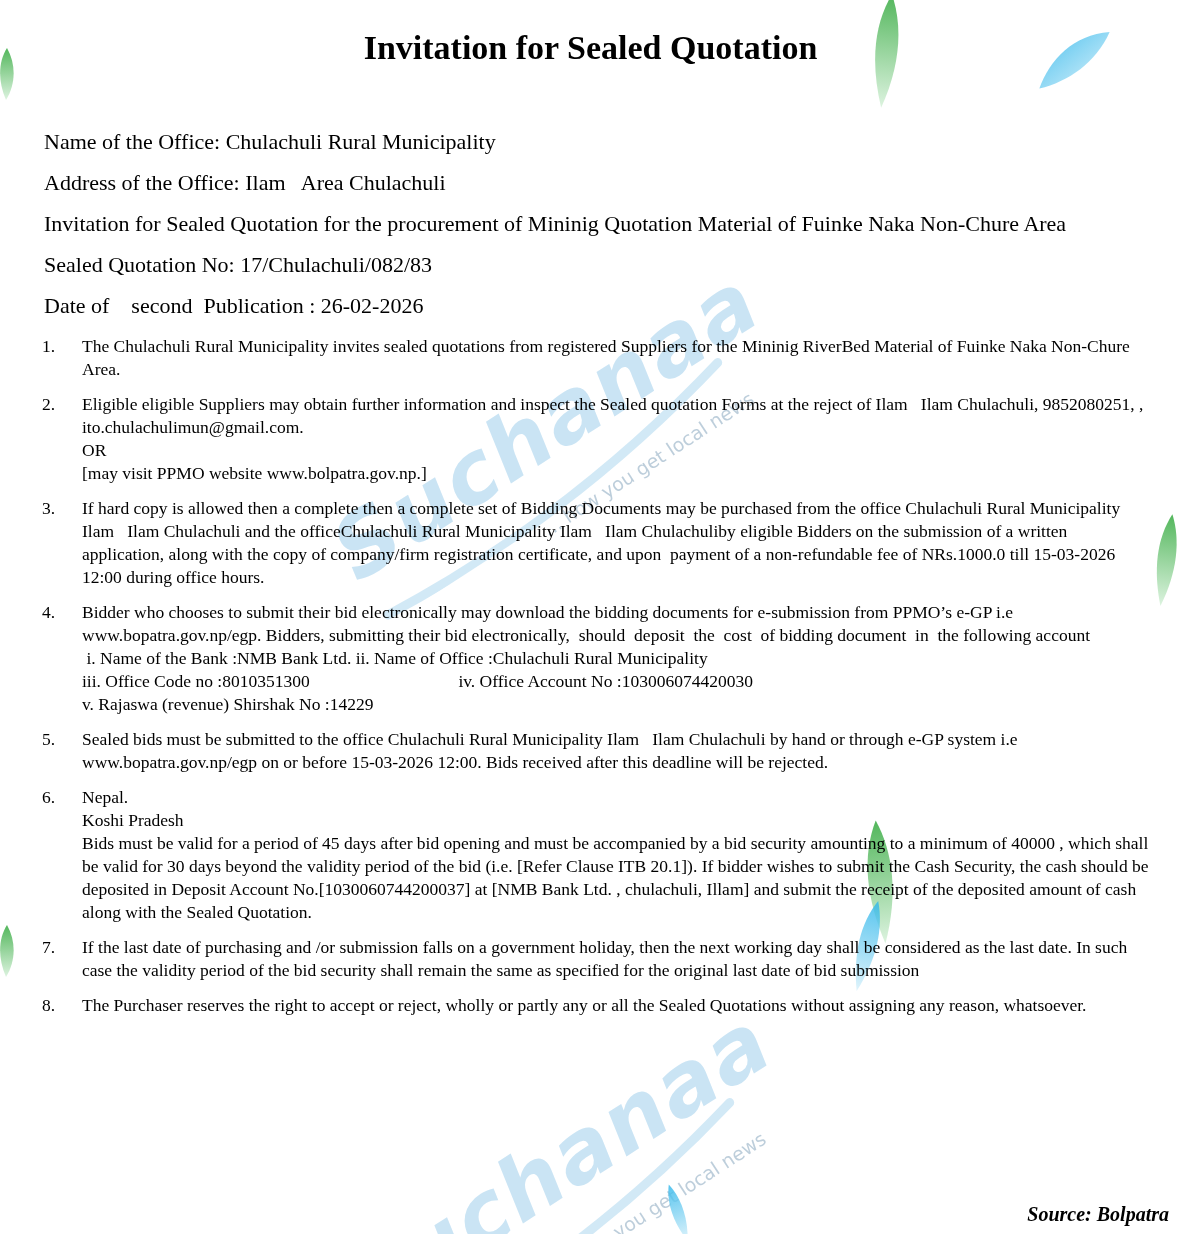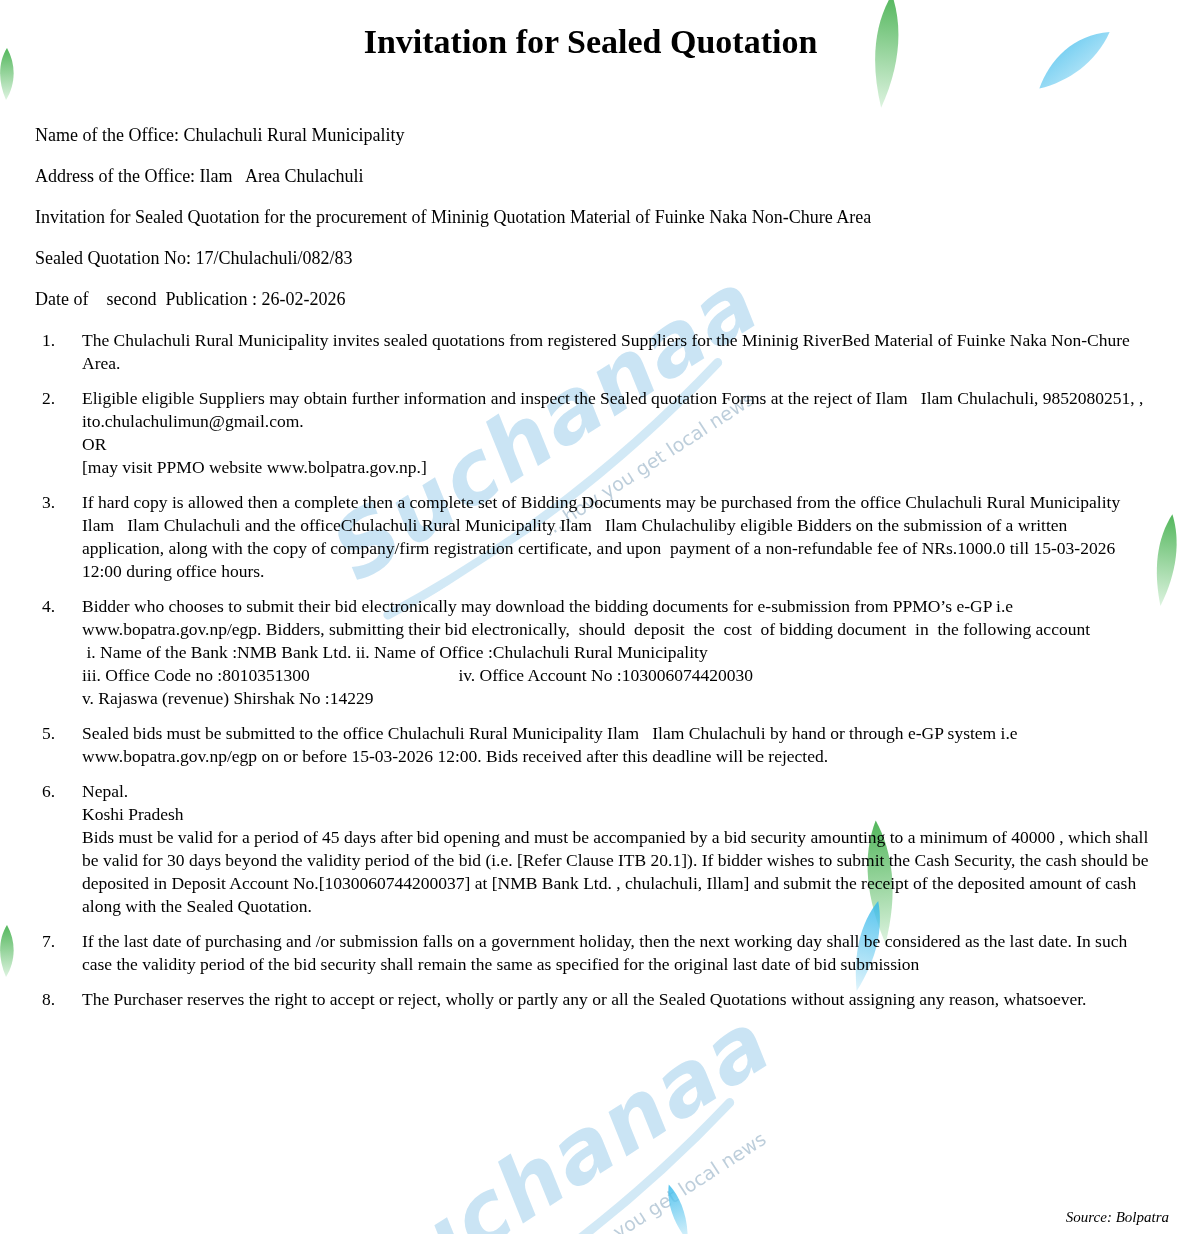--- a/index.html
+++ b/index.html
@@ -8,31 +8,31 @@
     width:1181px;
     height:1234px;
     background:#ffffff;
     overflow:hidden;
     font-family:"Liberation Serif", serif;
     color:#000000;
   }
   .content { position:relative; z-index:2; }
   .title {
     margin:0;
-    padding-top:22px;
+    padding-top:28px;
     text-align:center;
     font-size:34px;
     line-height:40px;
     font-weight:700;
     font-family:"Liberation Serif", serif;
   }
   .header-block { margin:62px 36px 0 31px; }
   .hline {
-    margin:0 0 18px 4px;
-    font-size:18px;
+    margin:0 0 18px 13px;
+    font-size:22px;
     line-height:23px;
     white-space:pre-wrap;
   }
   .items { margin:16px 0 0 42px; padding:0; list-style:none; }
   .item { display:flex; margin-bottom:12px; }
   .item-num {
     flex:0 0 40px;
     font-size:17.5px;
     line-height:23px;
   }
@@ -42,21 +42,22 @@
     font-size:17.5px;
     line-height:23px;
   }
   .line { white-space:pre-wrap; }
   .source {
     position:absolute;
     right:12px;
     bottom:8px;
     z-index:2;
     font-style:italic;
-    font-size:15px;
+    font-size:20px;
+    font-weight:bold;
   }
   
   .watermark {
     position:absolute;
     z-index:1;
     pointer-events:none;
     transform-origin:left top;
   }
   .wm-top { left:318px; top:522px; transform:rotate(-33deg); }
   .wm-bottom { left:330px; top:1262px; transform:rotate(-33deg); }

